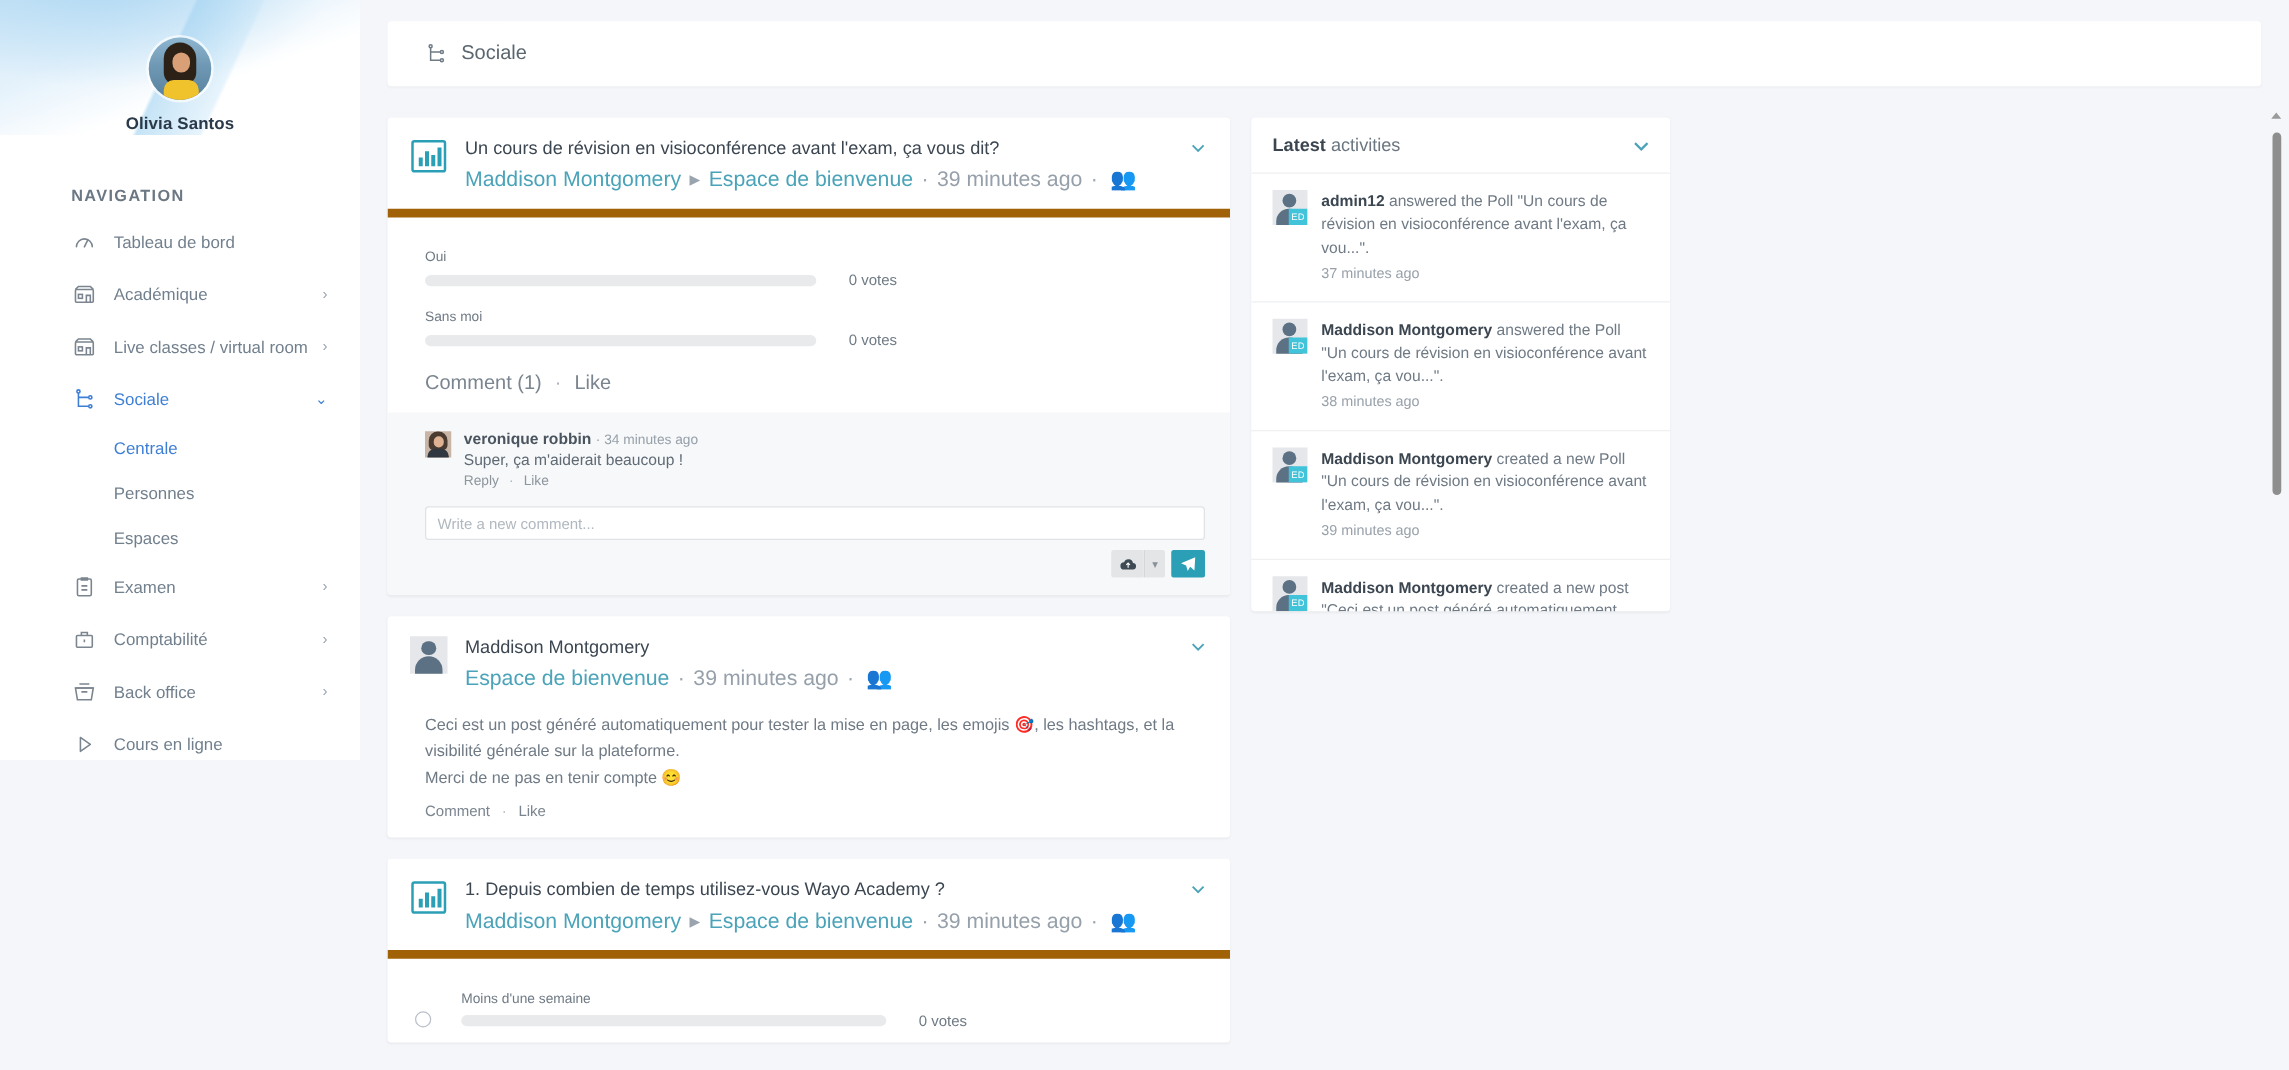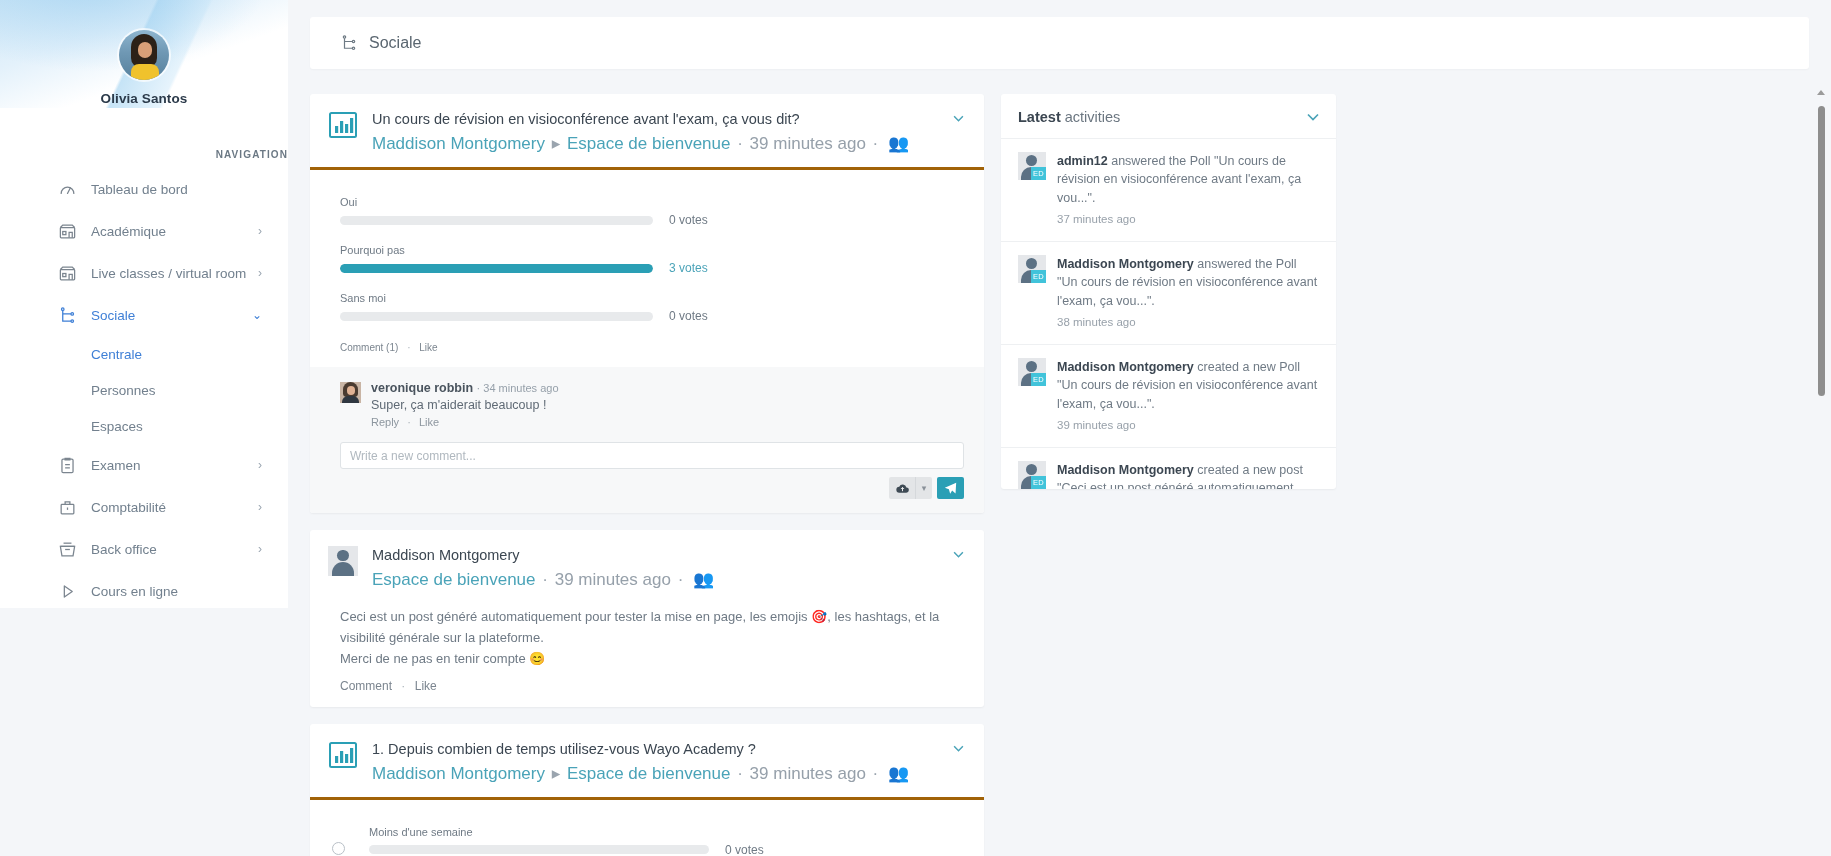--- a/index.html
+++ b/index.html
@@ -52,22 +52,22 @@
     position:absolute; left:12px; bottom:-2px; width:28px; height:18px;
     background:#f0c22c; border-radius:8px 8px 0 0;
   }
   .sb-name {
     margin-top: 11px;
     font-size: 13.5px; color: #2b3a4a; font-weight: 600;
     letter-spacing: .1px;
   }
   .nav-label {
     margin: 43px 0 8px 57px;
-    font-size: 10px; letter-spacing: 1.1px;
-    color: #6b7884; font-weight: 600; text-align: right;
+    font-size: 13px; letter-spacing: 1.1px;
+    color: #6b7884; font-weight: 600;
   }
   .nav-list { list-style: none; }
   .nav-item {
     display: flex; align-items: center;
     height: 42px;
     padding: 0 26px 0 57px;
     color: #72808e; font-size: 13.5px;
     cursor: pointer; position: relative;
   }
   .nav-item .ic {
@@ -114,21 +114,21 @@
 
   .card {
     background: #fff; border-radius: 3px;
     box-shadow: 0 1px 2px rgba(0,0,0,.05);
     margin-bottom: 17px;
     overflow: hidden;
   }
   .card-head {
     display: flex; align-items: flex-start;
     padding: 16px 18px 13px 18px;
-    border-bottom: 3px solid #a16207;
+    border-bottom: 7px solid #a16207;
     position: relative;
   }
   .card-head.noborder { border-bottom: none; }
   .poll-ic { width: 30px; height: 30px; margin-right: 14px; flex-shrink:0; }
   .av-sq {
     width: 30px; height: 30px; margin-right: 14px; flex-shrink: 0;
     background: #e5e7ea; position: relative; overflow: hidden;
   }
   .av-sq .h { position:absolute; left:9px; top:4px; width:12px; height:11px; border-radius:6px; background:#5c7184; }
   .av-sq .b { position:absolute; left:4px; top:16px; width:22px; height:16px; border-radius:11px 11px 0 0; background:#5c7184; }
@@ -146,31 +146,31 @@
   .poll-body { padding: 26px 20px 10px 30px; }
   .poll-row { margin-bottom: 17px; }
   .poll-row:last-child { margin-bottom: 3px; }
   .poll-opt { font-size: 11px; color: #6f7a85; margin-bottom: 5px; }
   .poll-bar-line { display: flex; align-items: center; }
   .poll-track {
     height: 9px; border-radius: 5px; background: #e8eaec;
     flex: 1; max-width: 313px; overflow: hidden;
   }
   .poll-fill { height: 100%; border-radius: 5px; background: #2a9fb5; }
-  .poll-votes { margin-left: 16px; font-size: 12px; color: #6f7a85; white-space: nowrap; }
+  .poll-votes { margin-left: 26px; font-size: 12px; color: #6f7a85; white-space: nowrap; }
   .poll-votes.hot { color: #4aa3b8; }
 
   .poll-radio-row { display: flex; align-items: flex-start; }
   .radio {
     width: 13px; height: 13px; border-radius: 50%;
     border: 1px solid #b9c0c7; background:#fff;
     margin: 16px 24px 0 0; flex-shrink: 0; cursor: pointer;
   }
 
-  .act-line { padding: 6px 20px 14px 30px; font-size: 10px; color: #7b858f; }
+  .act-line { padding: 6px 20px 14px 30px; font-size: 16px; color: #7b858f; }
   .act-line .lnk { cursor: pointer; }
   .act-line .dot { margin: 0 6px; color:#a9b2ba; }
 
   .post-body { padding: 4px 20px 14px 30px; }
   .post-text { font-size: 13px; color: #6f7a85; line-height: 1.6; }
   .post-actions { margin-top: 9px; font-size: 12px; color: #7b858f; }
   .post-actions .dot { margin: 0 6px; color:#a9b2ba; }
 
   .comments { background: #f7f8f9; padding: 14px 20px 14px 30px; }
   .comment { display: flex; }
@@ -464,29 +464,20 @@
           <div class="poll-row">
             <div class="poll-opt">Oui</div>
             <div class="poll-bar-line">
               <div class="poll-track">
                 <div class="poll-fill" style="width:0%"></div>
               </div>
               <div class="poll-votes">0 votes</div>
             </div>
           </div>
           <div class="poll-row">
-            <div class="poll-opt">Pourquoi pas</div>
-            <div class="poll-bar-line">
-              <div class="poll-track">
-                <div class="poll-fill" style="width:100%"></div>
-              </div>
-              <div class="poll-votes hot">3 votes</div>
-            </div>
-          </div>
-          <div class="poll-row">
             <div class="poll-opt">Sans moi</div>
             <div class="poll-bar-line">
               <div class="poll-track">
                 <div class="poll-fill" style="width:0%"></div>
               </div>
               <div class="poll-votes">0 votes</div>
             </div>
           </div>
         </div>
 

